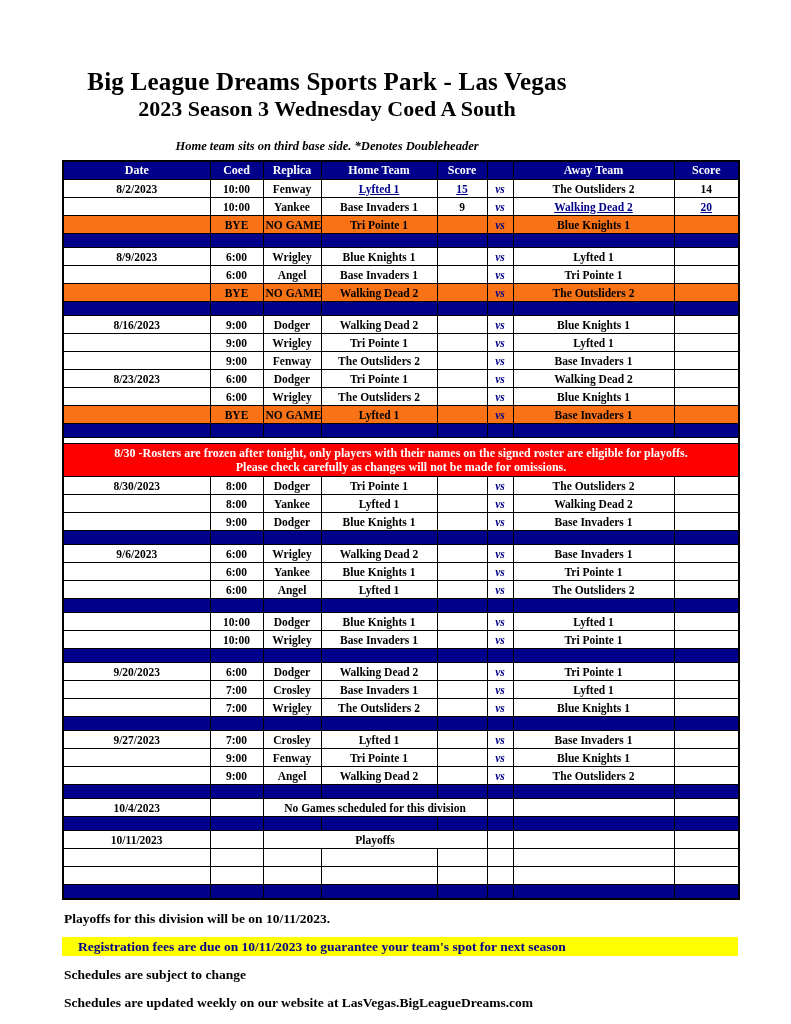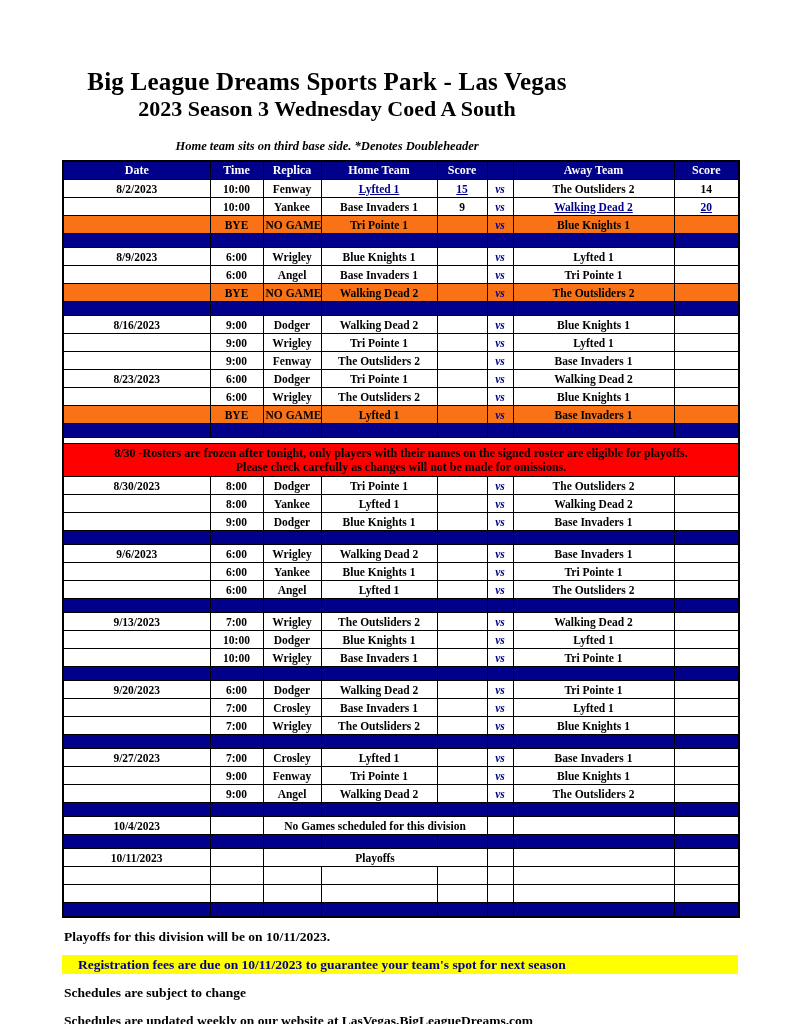--- a/index.html
+++ b/index.html
@@ -24,21 +24,21 @@
   }
   tr.hdr th { background:#00008B; color:#ffffff; height:17px; font-size:12px;margin-top:36px; }
   tr.row-game td { height:17px; background:#ffffff; }
   tr.row-bye td { background:#f97316; }
   td.c-vs { font-style:italic; color:#00008B; font-size:10px; }
   td.team-win, td.score-win { background:#FFFF00; color:#00008B; text-decoration:underline; }
   tr.row-sep td { background:#00008B; height:13px; }
   tr.row-note td { background:#00008B; color:#ffffff; height:16px; font-size:11.5px; }
   tr.row-gap td { border-left:none; border-right:none; background:#ffffff; height:5px; padding:0; }
   tr.row-banner td {
-    background:#FF0000; color:#000000; height:30px;
+    background:#FF0000; color:#ffffff; height:30px;
     font-size:12px; line-height:14px; white-space:normal; padding:1px 4px;
   }
   tr.row-info td { height:17px; background:#ffffff; }
   tr.row-empty td { height:17px; background:#ffffff; }
 
   .footer { margin-left:62px; margin-top:3px; width:676px; }
   .footer-line { font-size:13.5px; line-height:19px; font-weight:bold; padding:0 2px; margin-top:9px; }
   .footer-line.hl { background:#FFFF00; color:#00008B;padding-left:16px; }
 </style>
 </head>
@@ -56,21 +56,21 @@
         <col style="width: 58px;">
         <col style="width: 116px;">
         <col style="width: 50px;">
         <col style="width: 26px;">
         <col style="width: 161px;">
         <col style="width: 65px;">
       </colgroup>
     <thead>
       <tr class="hdr">
         <th>Date</th>
-        <th>Time</th>
+        <th>Coed</th>
         <th>Replica</th>
         <th>Home Team</th>
         <th>Score</th>
         <th></th>
         <th>Away Team</th>
         <th>Score</th>
       </tr>
     </thead>
     <tbody>
         <tr class="row-game">
@@ -306,30 +306,20 @@
           <td></td>
           <td></td>
           <td></td>
           <td></td>
           <td></td>
           <td></td>
           <td></td>
           <td></td>
         </tr>
         <tr class="row-game">
-          <td class="c-date">9/13/2023</td>
-          <td class="c-time">7:00</td>
-          <td class="c-replica">Wrigley</td>
-          <td>The Outsliders 2</td>
-          <td></td>
-          <td class="c-vs">vs</td>
-          <td>Walking Dead 2</td>
-          <td></td>
-        </tr>
-        <tr class="row-game">
           <td class="c-date"></td>
           <td class="c-time">10:00</td>
           <td class="c-replica">Dodger</td>
           <td>Blue Knights 1</td>
           <td></td>
           <td class="c-vs">vs</td>
           <td>Lyfted 1</td>
           <td></td>
         </tr>
         <tr class="row-game">

